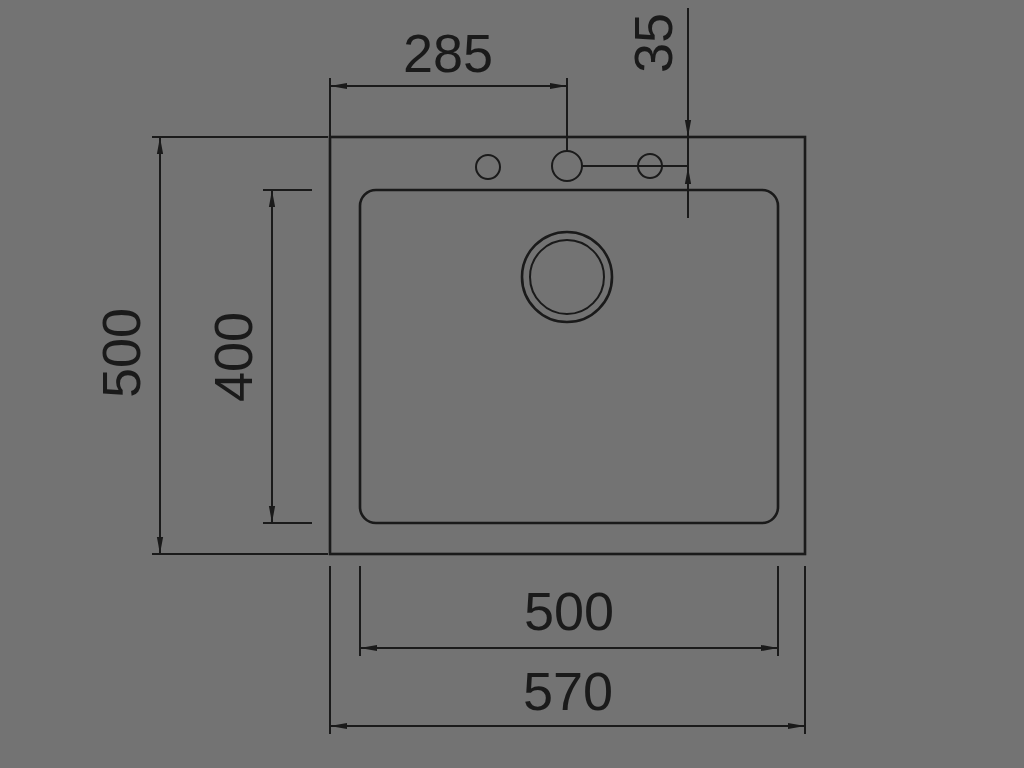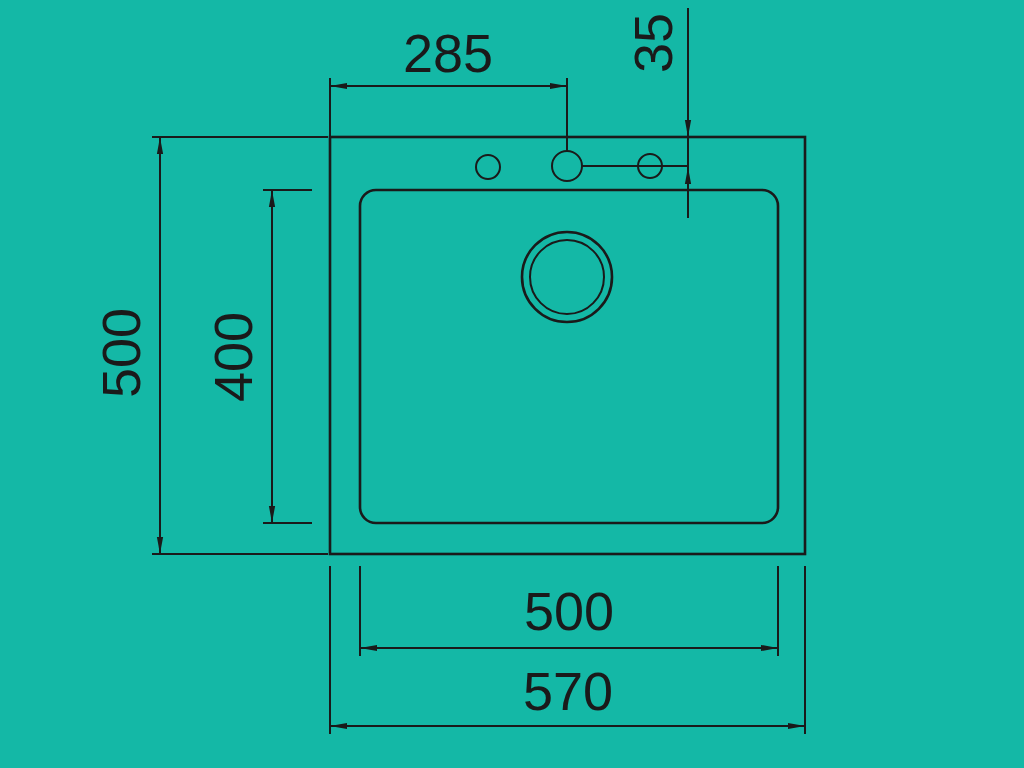--- a/index.html
+++ b/index.html
@@ -4,21 +4,21 @@
 <style>
   html, body {
     margin: 0;
     padding: 0;
     background: #ffffff;
   }
   .stage {
     position: relative;
     width: 1024px;
     height: 768px;
-    background: #14b8a6;
+    background: #737373;
     overflow: hidden;
   }
   svg text {
     font-family: "Liberation Sans", "DejaVu Sans", sans-serif;
     font-size: 54px;
     fill: #1a1a1a;
   }
   .ln {
     stroke: #1a1a1a;
     stroke-width: 2;

